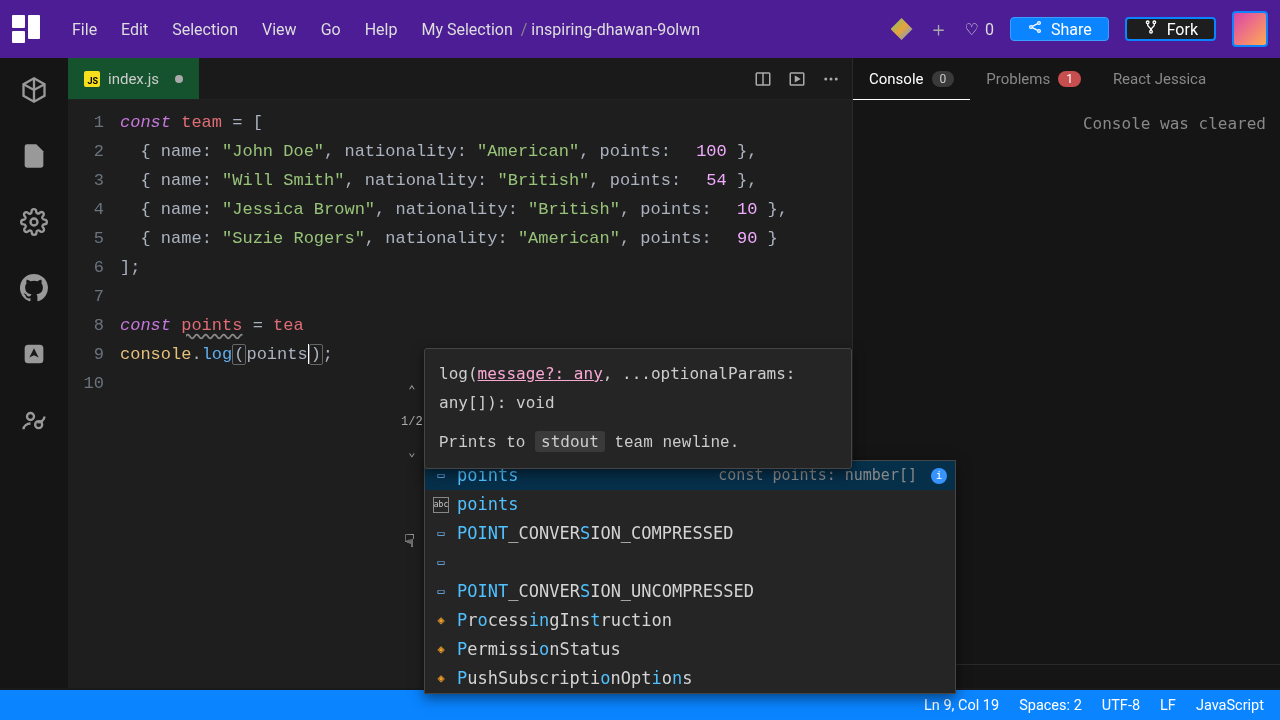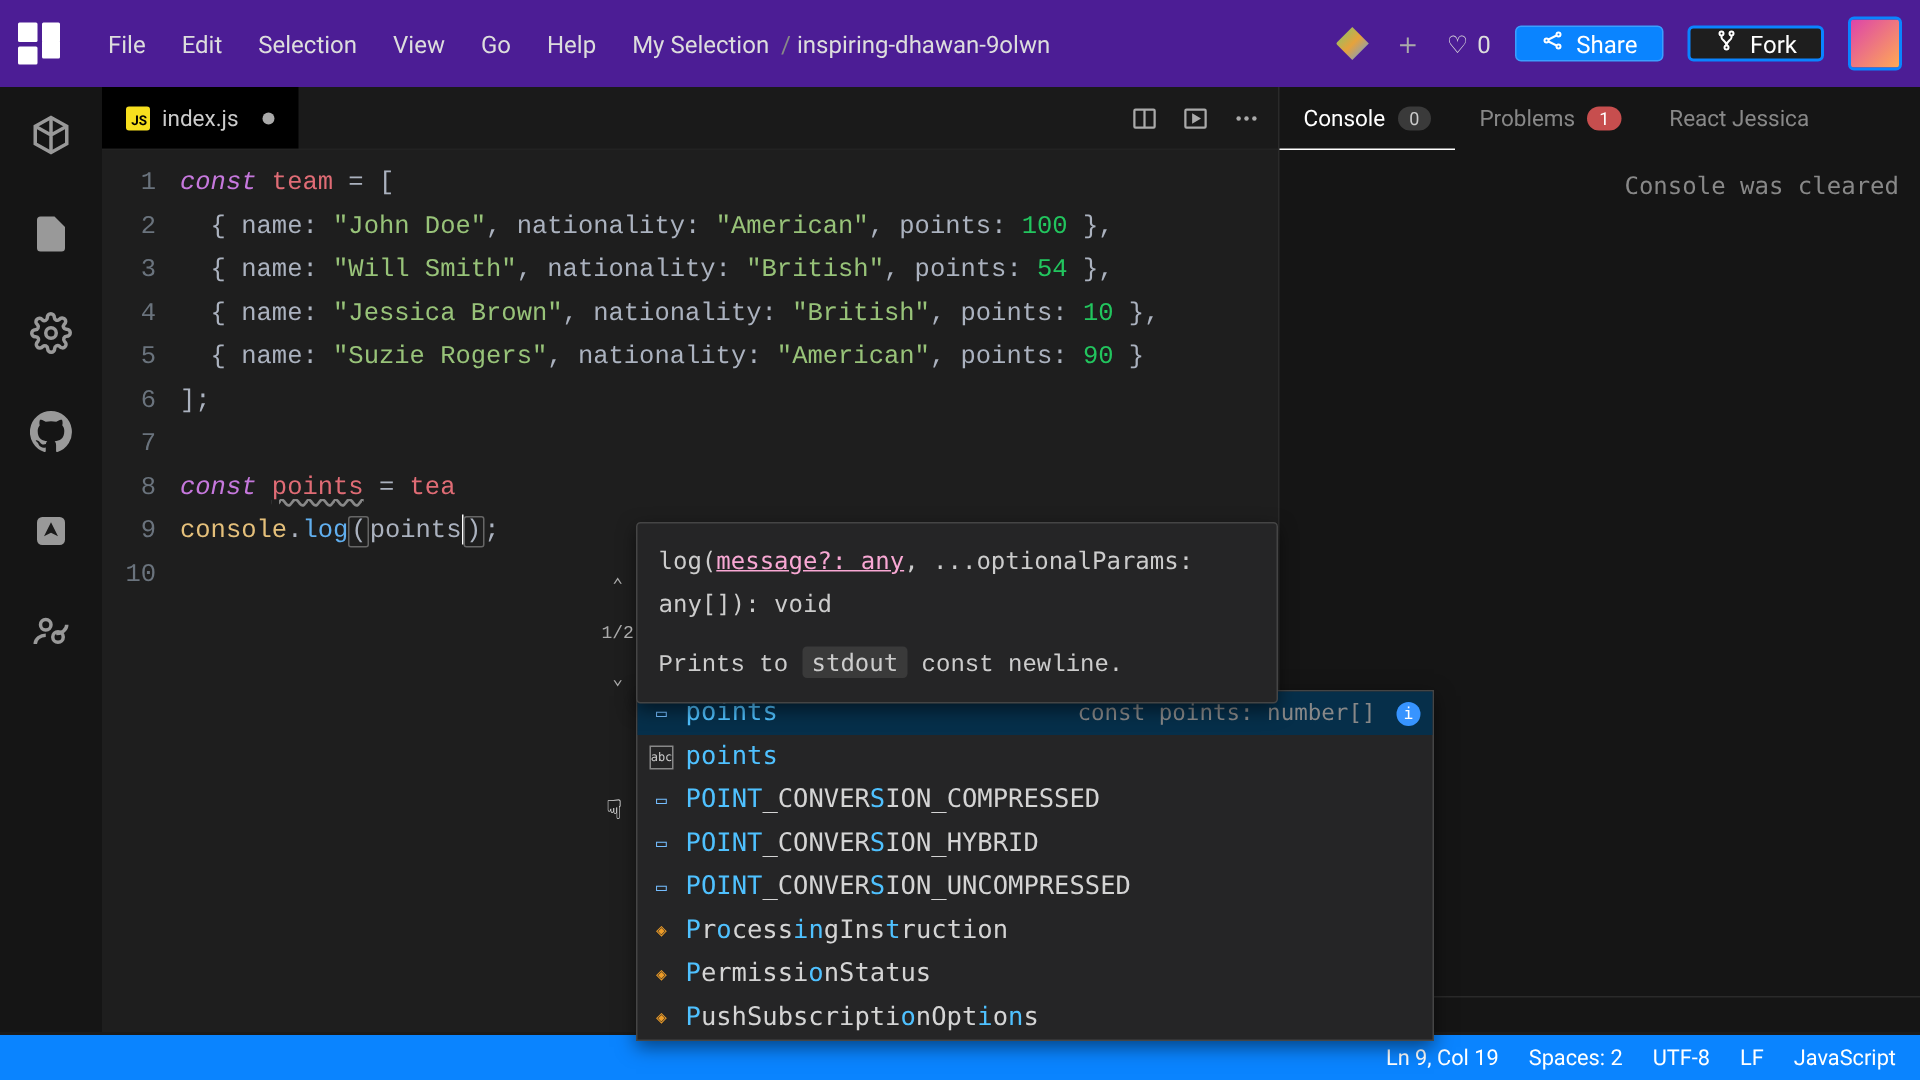--- a/index.html
+++ b/index.html
@@ -54,36 +54,36 @@
     display: flex; flex-direction: column; align-items: center;
     padding-top: 18px; gap: 38px;
   }
   .act-icon { width: 28px; height: 28px; color: #999; display:flex;align-items:center;justify-content:center; cursor:pointer; }
 
   .editor-area { flex: 1; display: flex; flex-direction: column; background: #1e1e1e; }
   .tabbar { height: 42px; display: flex; align-items: center; background: #1a1a1a; border-bottom: 1px solid #222; }
   .tab {
     display: flex; align-items: center; gap: 8px;
     padding: 0 16px; height: 100%;
-    background: #000000;
+    background: #14532d;
     font-size: 15px;
   }
   .tab-js { width:16px;height:16px;background:#f7df1e;color:#000;font-size:9px;font-weight:bold;display:flex;align-items:flex-end;justify-content:flex-end;padding:1px 2px;border-radius:2px; }
   .tab-dot { width:8px;height:8px;border-radius:50%;background:#aaa;margin-left:8px; }
   .tabbar-right { margin-left:auto; display:flex; gap:16px; padding-right:12px; color:#aaa; }
   .icon-btn { cursor:pointer; }
 
   .code-area { flex:1; display:flex; font-family: "Menlo","Monaco","Courier New",monospace; font-size:17px; line-height:29px; position:relative; }
   .gutter { width: 52px; text-align:right; color:#6a737d; padding-right:16px; padding-top:8px; user-select:none; }
   .code { padding-top:8px; white-space:pre; position:relative; }
   .tk-kw { color:#c678dd; font-style:italic; }
   .tk-var { color:#e06c75; }
   .tk-prop { color:#abb2bf; }
   .tk-str { color:#98c379; }
-  .tk-num { color:#22c55e; }
+  .tk-num { color:#f0abfc;margin-left:15px; }
   .tk-punc { color:#abb2bf; }
   .tk-obj { color:#e5c07b; }
   .tk-fn { color:#61afef; }
   .wavy { text-decoration: wavy underline #888; text-underline-offset: 3px; }
   .cursor-caret { 
     display:inline-block; width:0; border-left:1px solid #fff; height:20px;
     vertical-align:middle; margin-top:-2px;
   }
   .bracket-hl { border:1px solid #666; border-radius:2px; padding:0 1px;}
 
@@ -294,42 +294,41 @@
       <div class="sig-help">
         <div class="sig-nav">
           <span>⌃</span>
           <span>1/2</span>
           <span>⌄</span>
         </div>
         <div class="sig-line">
           <span>log(</span><span class="sig-active">message?: any</span><span>, ...optionalParams: any[]): void</span>
         </div>
         <div class="sig-desc">
-          <span>Prints to </span><span class="sig-code">stdout</span><span> const newline.</span>
+          <span>Prints to </span><span class="sig-code">stdout</span><span> team newline.</span>
         </div>
       </div>
 
       <div class="suggest" id="suggest">
           <div class="sug-row sel">
             <span class="sug-kind var">▭</span>
             <span class="sug-label"><span class="hl">p</span><span class="hl">o</span><span class="hl">i</span><span class="hl">n</span><span class="hl">t</span><span class="hl">s</span></span>
             <span class="sug-detail">const points: number[]</span>
             <span class="sug-info">i</span>
           </div>
           <div class="sug-row">
             <span class="sug-kind txt">abc</span>
             <span class="sug-label"><span class="hl">p</span><span class="hl">o</span><span class="hl">i</span><span class="hl">n</span><span class="hl">t</span><span class="hl">s</span></span>
           </div>
           <div class="sug-row">
             <span class="sug-kind var">▭</span>
             <span class="sug-label"><span class="hl">P</span><span class="hl">O</span><span class="hl">I</span><span class="hl">N</span><span class="hl">T</span>_CONVER<span class="hl">S</span>ION_COMPRESSED</span>
           </div>
           <div class="sug-row">
             <span class="sug-kind var">▭</span>
-            <span class="sug-label"><span class="hl">P</span><span class="hl">O</span><span class="hl">I</span><span class="hl">N</span><span class="hl">T</span>_CONVER<span class="hl">S</span>ION_HYBRID</span>
           </div>
           <div class="sug-row">
             <span class="sug-kind var">▭</span>
             <span class="sug-label"><span class="hl">P</span><span class="hl">O</span><span class="hl">I</span><span class="hl">N</span><span class="hl">T</span>_CONVER<span class="hl">S</span>ION_UNCOMPRESSED</span>
           </div>
           <div class="sug-row">
             <span class="sug-kind cls">◈</span>
             <span class="sug-label"><span class="hl">P</span>r<span class="hl">o</span>cess<span class="hl">i</span><span class="hl">n</span>gIns<span class="hl">t</span>ruction</span>
           </div>
           <div class="sug-row">

